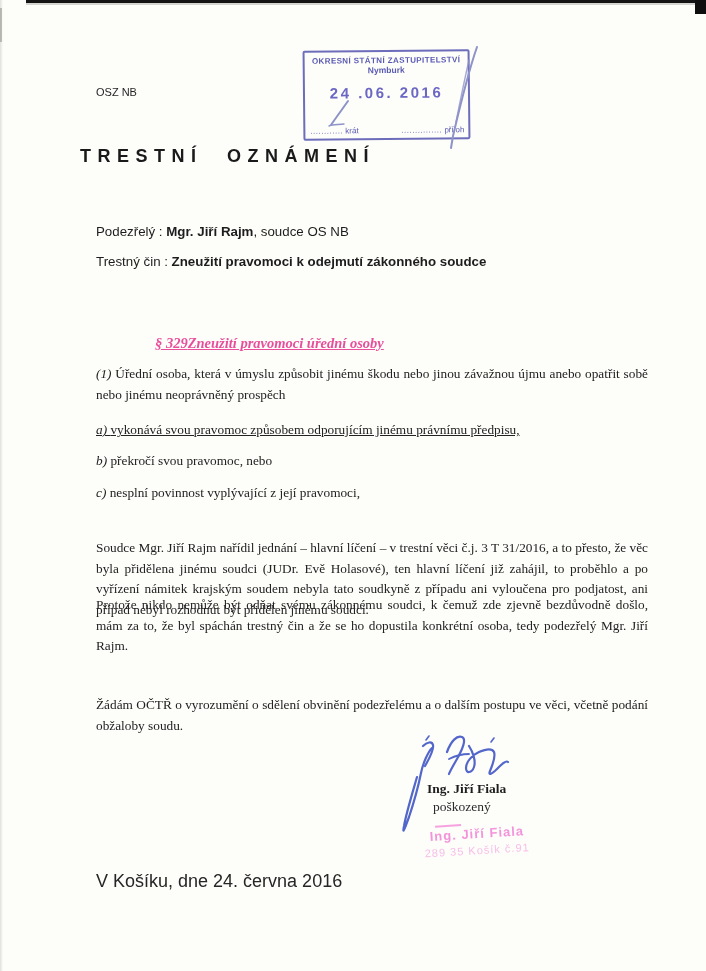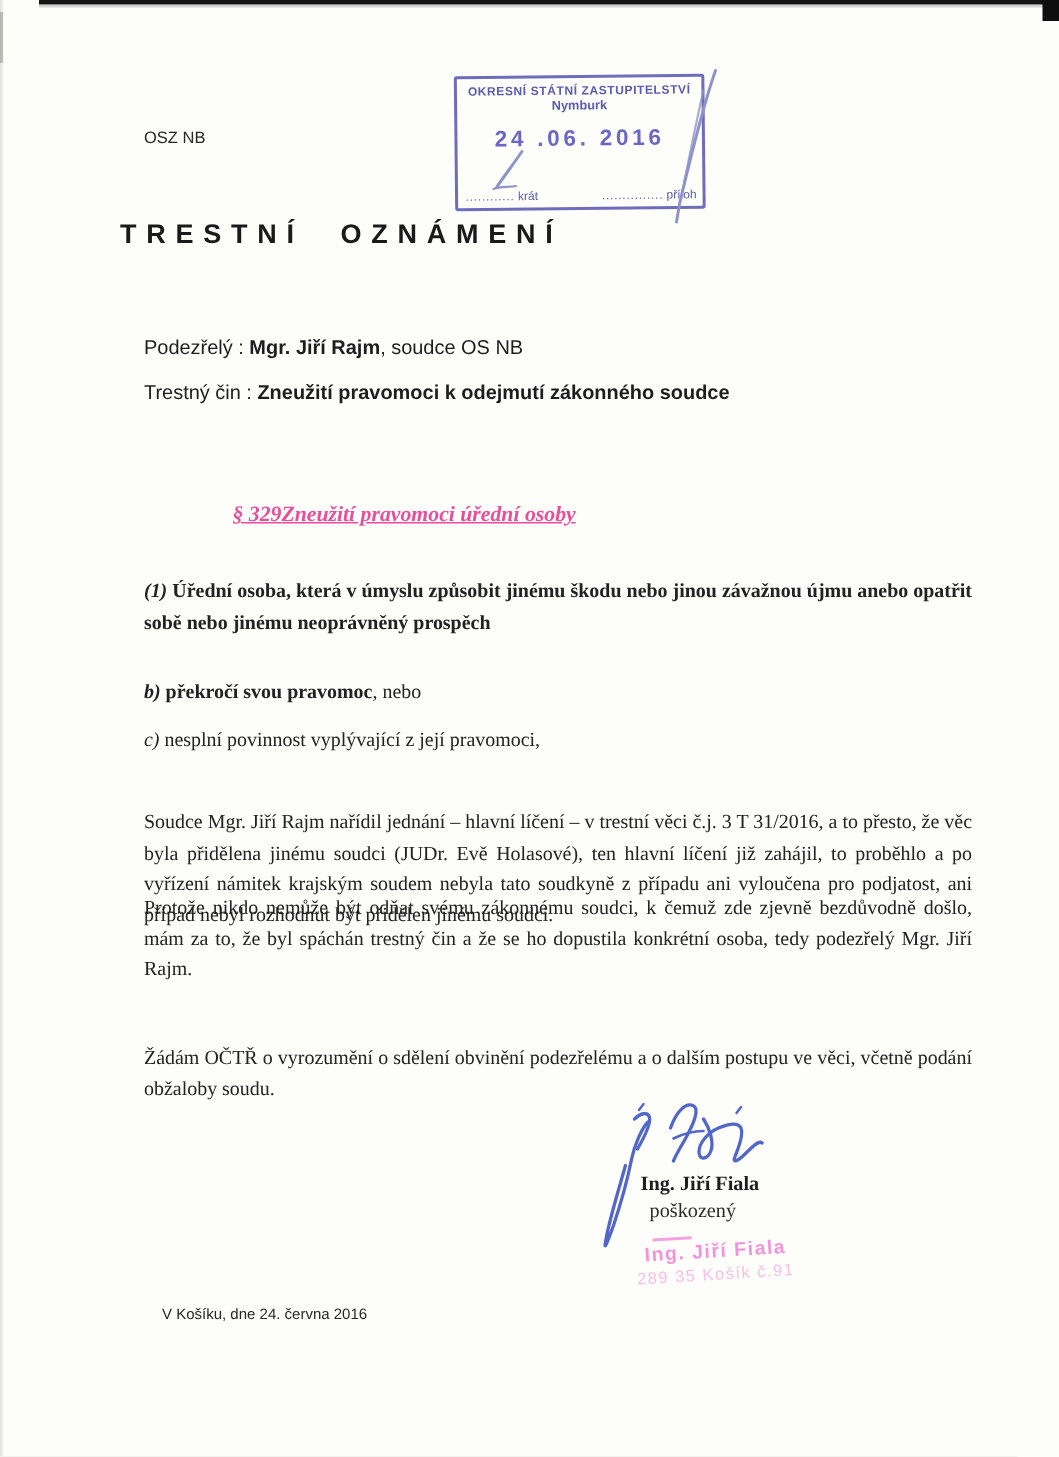--- a/index.html
+++ b/index.html
@@ -41,36 +41,36 @@
   .serif{font-family:"Liberation Serif",serif;color:#222;line-height:1.55;}
   .just{text-align:justify;}
   b{font-weight:bold;}
   .it{font-style:italic;}
 
   .law-heading{
     position:absolute;left:155px;top:335px;
     font-family:"Liberation Serif",serif;font-size:14.5px;font-weight:bold;font-style:italic;
     color:#e84e9b;text-decoration:underline;text-decoration-color:#e84e9b;text-align:center;
   }
-  .law-bold{font-weight:bold;margin-top:20px;}
+  .law-bold{font-weight:normal;}
   .ul{text-decoration:underline;}
 
   .sig-svg{position:absolute;left:395px;top:733px;width:150px;height:115px;pointer-events:none;}
   .sig-name{position:absolute;left:427px;top:781px;font-family:"Liberation Serif",serif;font-weight:bold;font-size:13.5px;color:#1e1e1e;}
   .sig-role{position:absolute;left:433px;top:799px;font-family:"Liberation Serif",serif;font-size:13.5px;color:#2a2a2a;}
 
   .name-stamp{
     position:absolute;left:430px;top:823px;transform:rotate(-3.5deg);
     color:rgba(242,139,216,.92);font-family:"Liberation Sans",sans-serif;
   }
   .name-stamp-bar{width:26px;height:2px;background:rgba(242,139,216,.8);margin-left:6px;margin-bottom:1px;}
   .name-stamp-l1{font-size:13px;font-weight:bold;letter-spacing:1px;}
   .name-stamp-l2{font-size:11px;letter-spacing:1px;color:rgba(242,139,216,.55);margin-top:3px;margin-left:-6px;}
 
-  .date-line{position:absolute;left:96px;top:871px;font-size:10px;color:#262626;margin-left:12px;}
+  .date-line{position:absolute;left:96px;top:871px;font-size:18px;color:#262626;}
 </style>
 </head>
 <body>
 
 <div id="page">
 
   <div class="scan-top-line"></div>
   <div class="scan-top-soft"></div>
   <div class="scan-top-corner"></div>
   <div class="scan-left-shade"></div>
@@ -113,20 +113,23 @@
   </div>
 
 
   <div class="law-heading">
     <span>§ 329</span><span>Zneužití pravomoci úřední osoby</span>
   </div>
 
   <div class="para serif law-bold just" style="top:364px">
     <span class="it">(1) </span><span>Úřední osoba, která v úmyslu způsobit jinému škodu nebo jinou závažnou újmu anebo opatřit sobě nebo jinému neoprávněný prospěch</span>
   </div>
+  <div class="para serif" style="top:420px">
+    <span class="it law-bold ul">a) </span><span class="law-bold ul">vykonává svou pravomoc způsobem odporujícím jinému právnímu předpisu,</span>
+  </div>
   <div class="para serif" style="top:483px">
     <span class="it">c) </span><span>nesplní povinnost vyplývající z její pravomoci,</span>
   </div>
   <div class="para serif" style="top:451px">
     <span class="it law-bold">b) </span><span class="law-bold">překročí svou pravomoc</span><span>, nebo</span>
   </div>
 
   <div class="para serif just" style="top:538px">Soudce Mgr. Jiří Rajm nařídil jednání – hlavní líčení – v trestní věci č.j. 3 T 31/2016, a to přesto, že věc byla přidělena jinému soudci (JUDr. Evě Holasové), ten hlavní líčení již zahájil, to proběhlo a po vyřízení námitek krajským soudem nebyla tato soudkyně z případu ani vyloučena pro podjatost, ani případ nebyl rozhodnut být přidělen jinému soudci.</div>
   <div class="para serif just" style="top:595px">Protože nikdo nemůže být odňat svému zákonnému soudci, k čemuž zde zjevně bezdůvodně došlo, mám za to, že byl spáchán trestný čin a že se ho dopustila konkrétní osoba, tedy podezřelý Mgr. Jiří Rajm.</div>
   <div class="para serif just" style="top:695px">Žádám OČTŘ o vyrozumění o sdělení obvinění podezřelému a o dalším postupu ve věci, včetně podání obžaloby soudu.</div>

